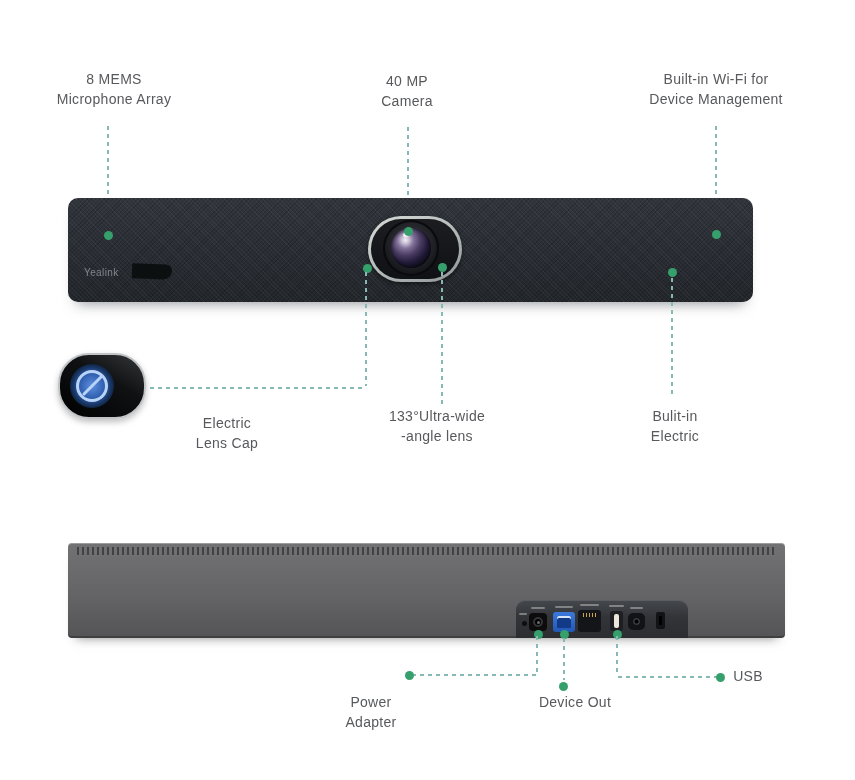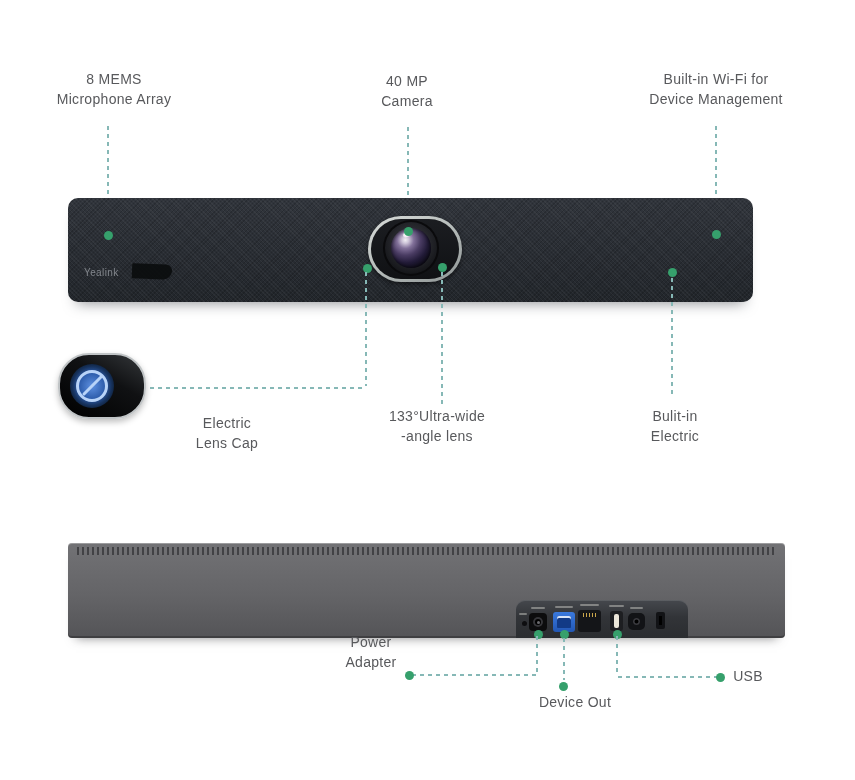--- a/index.html
+++ b/index.html
@@ -205,18 +205,18 @@
   <div class="vline" style="left:536px;top:636px;height:38px"></div>
   <div class="hline" style="left:412px;top:674px;width:126px"></div>
   <div class="vline" style="left:563px;top:638px;height:42px"></div>
   <div class="vline" style="left:616px;top:636px;height:40px"></div>
   <div class="hline" style="left:618px;top:676px;width:100px"></div>
 
   <div class="dot" style="left:405px;top:671px"></div>
   <div class="dot" style="left:559px;top:682px"></div>
   <div class="dot" style="left:716px;top:673px"></div>
 
-  <div class="label" style="left:371px;top:633px">Power
+  <div class="label" style="left:371px;top:693px">Power
 Adapter</div>
   <div class="label" style="left:575px;top:693px">Device Out</div>
   <div class="label" style="left:748px;top:667px">USB</div>
 
 </div>
 
 </body></html>

